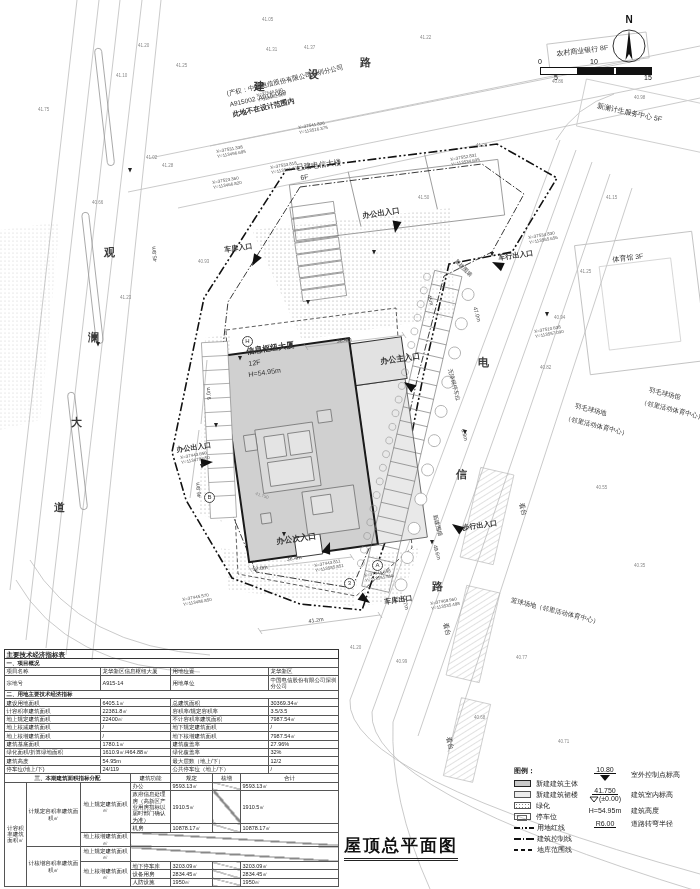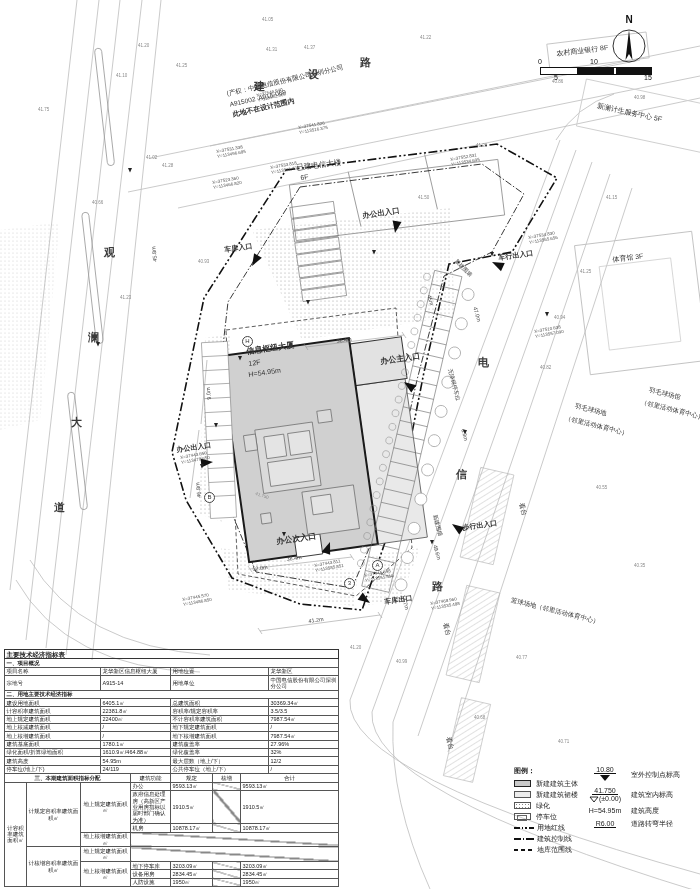--- a/index.html
+++ b/index.html
@@ -674,14 +674,15 @@
     <div class="lr-row">
       <span class="lr-sym"><span>H=54.95m</span></span>
       <span class="lr-lab">建筑高度</span>
     </div>
     <div class="lr-row">
       <span class="lr-sym"><span class="lr-val">R6.00</span></span>
       <span class="lr-lab">道路转弯半径</span>
     </div>
   </div>
 
+  <div id="title">屋顶总平面图</div>
 
 </div>
 
 </body></html>

